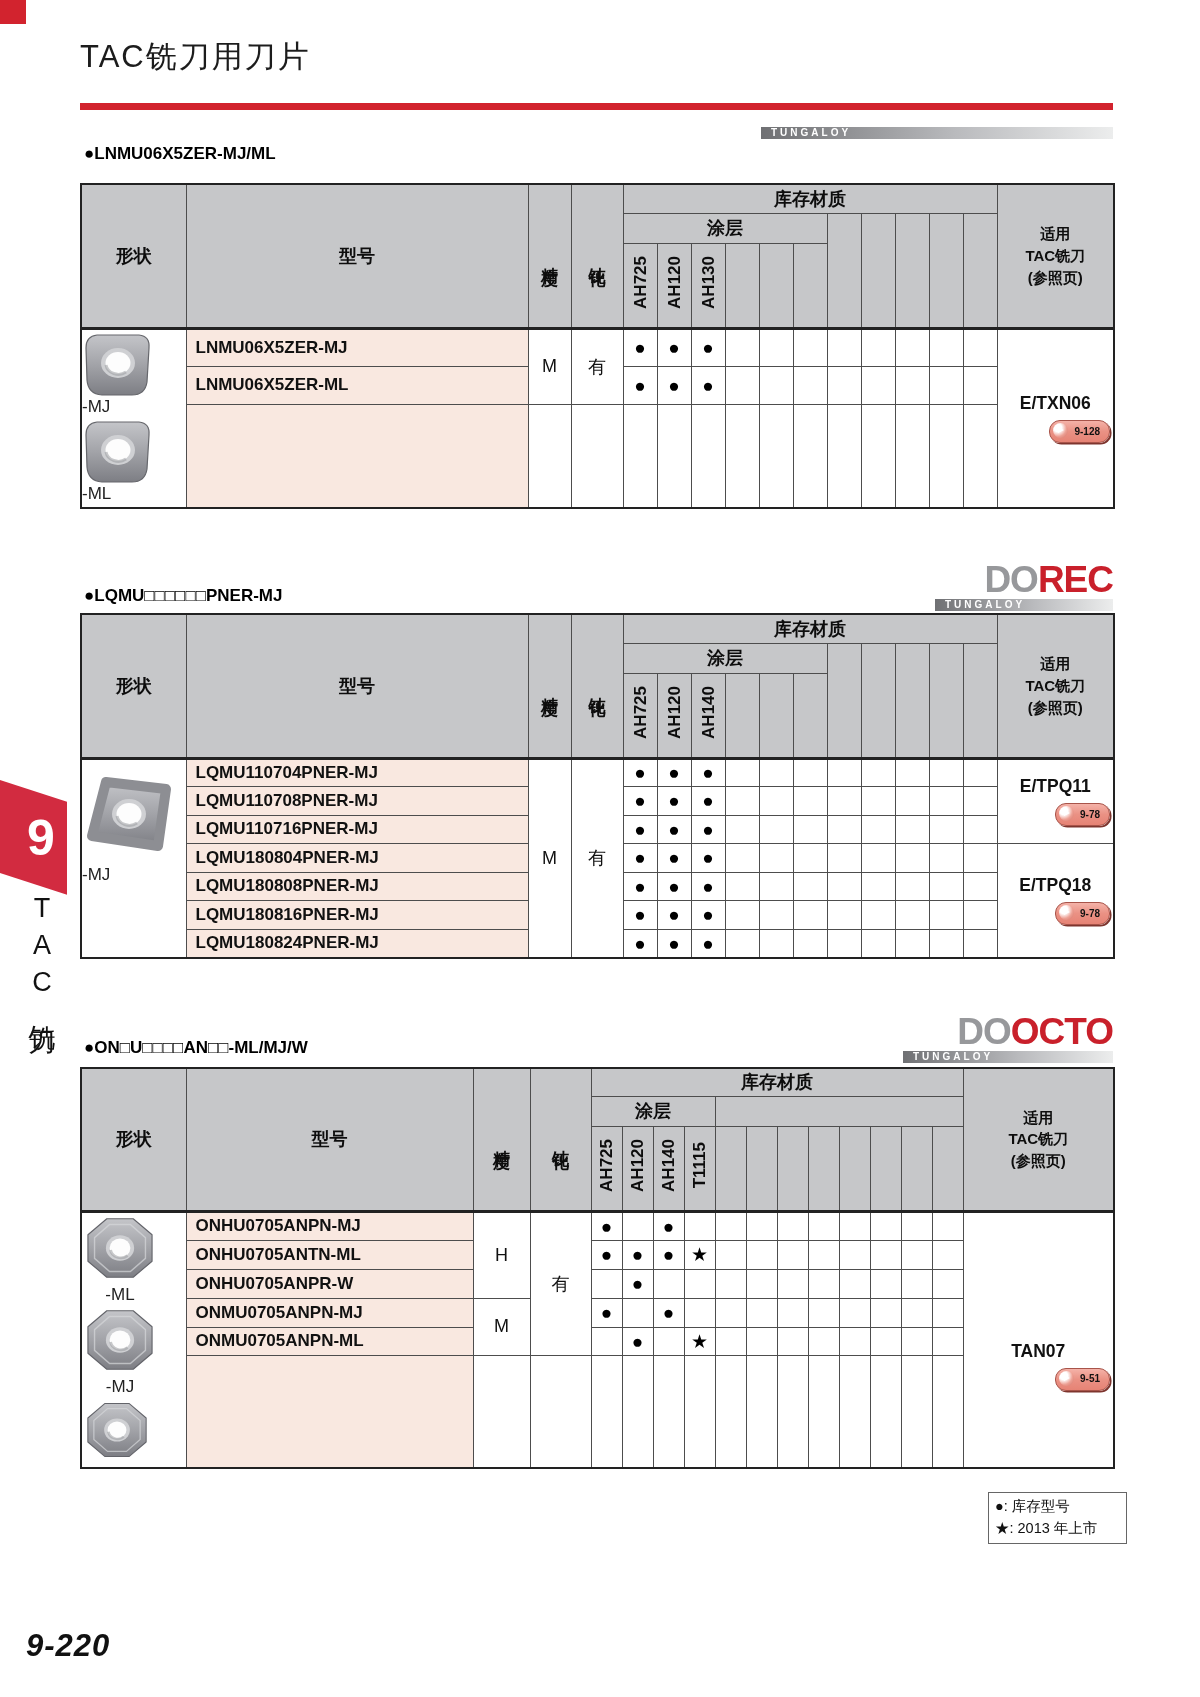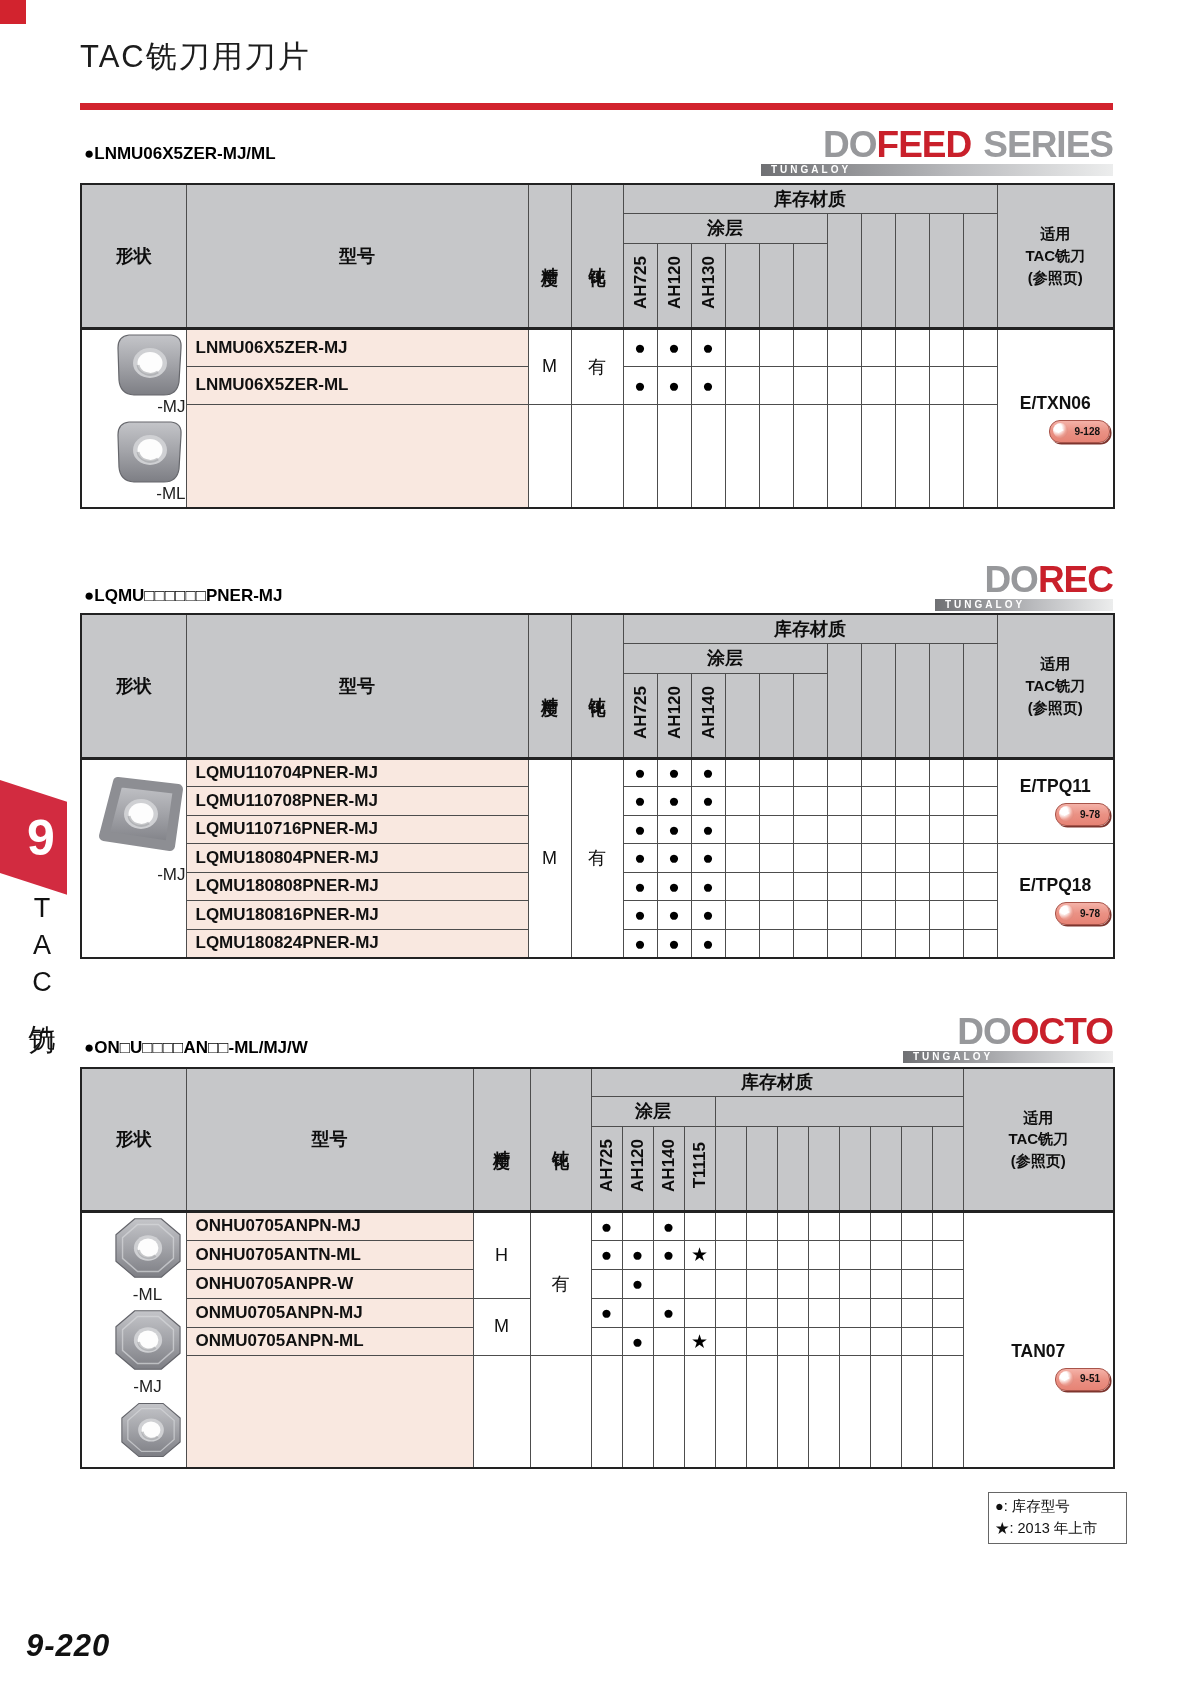--- a/index.html
+++ b/index.html
@@ -41,21 +41,21 @@
          height:21px;border-radius:11px;background:linear-gradient(180deg,#f4b2a8,#ea9184 50%,#e68375);
          border:1px solid #a8544a;box-shadow:1.5px 1.5px 0 #7e352e;padding:0 9px 0 24px}
   .bicon{position:absolute;left:3px;top:2px;width:15px;height:15px;border-radius:50%;
          background:radial-gradient(circle at 32% 32%,#ffffff 0 28%,#eda094 60%,#cf6e62)}
   .bicon::after{content:"";position:absolute;left:5px;top:4px;border-left:6px solid #fff;
          border-top:3.5px solid transparent;border-bottom:3.5px solid transparent}
   .bpage{font-weight:bold;font-size:10px;color:#111;line-height:1}
   #t3 .apply-box{transform:translateY(26px)}
   
   .shape-cell{vertical-align:top}
-  .shape-stack{display:flex;flex-direction:column;align-items:flex-end;padding-top:2px}
+  .shape-stack{display:flex;flex-direction:column;align-items:flex-start;padding-top:2px}
   .slabel{font-size:17px;color:#222;line-height:1.1;margin:0 0 3px 0}
   .t2pad{padding-top:12px}
   #t3 .shape-stack{justify-content:space-between;height:250px}
   
   #tab9{position:absolute;left:0;top:780px;width:67px;height:93px;background:#d22b40;
         transform:skewY(18deg);transform-origin:left top;display:flex;align-items:center;justify-content:center}
   #tab9 span{transform:skewY(-18deg);color:#fff;font-size:50px;font-weight:bold;padding-left:14px}
   #sidetxt{position:absolute;left:24px;top:893px;writing-mode:vertical-lr;text-orientation:upright;
         font-size:27px;letter-spacing:7px;color:#111}
   
@@ -77,21 +77,20 @@
       </linearGradient>
     </defs>
   </svg>
 
   <div id="corner"></div>
   <div id="title">TAC铣刀用刀片</div>
   <div id="rule"></div>
 
   <div id="h1" class="sec-h">●LNMU06X5ZER-MJ/ML</div>
   <div id="logo1" class="logo">
-    <div class="logo-line"><span class="lg g">DO</span><span class="lg r">FEED</span><span class="lg g ser">SERIES</span></div>
     <div class="tbar">
         <span>TUNGALOY</span>
       </div>
   </div>
 
   <table id="t1">
     <colgroup>
         <col style="width:105px">
         <col style="width:342px">
         <col style="width:43px">

